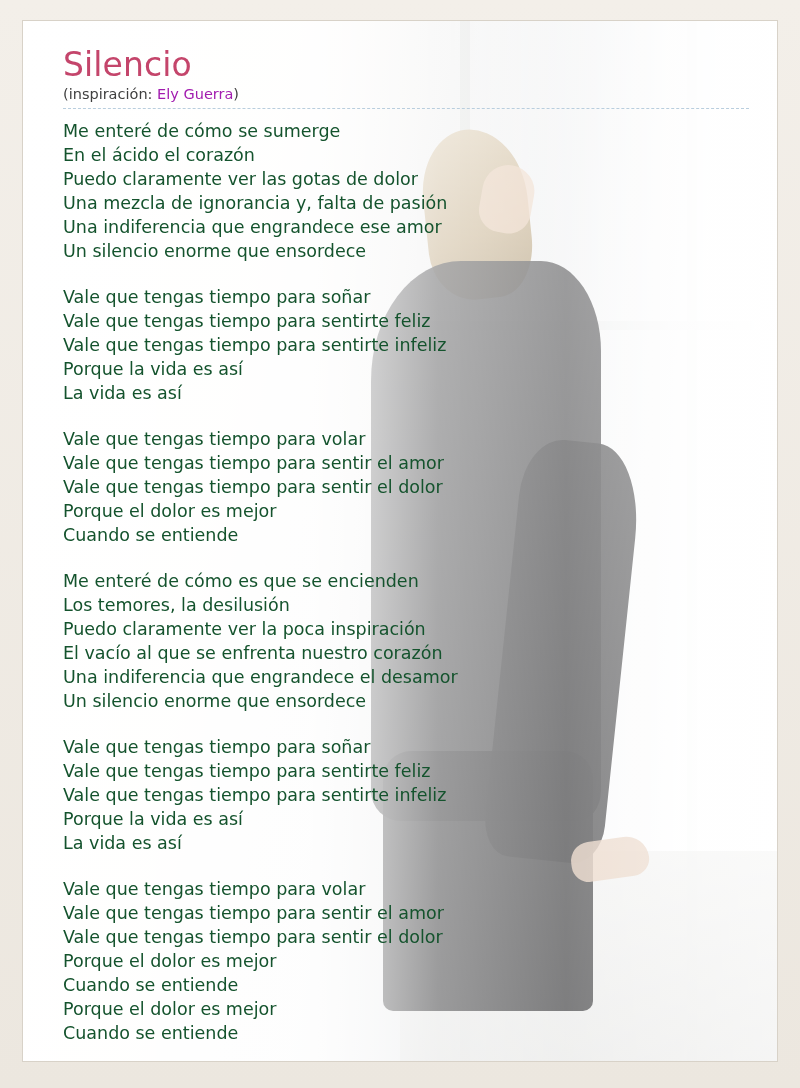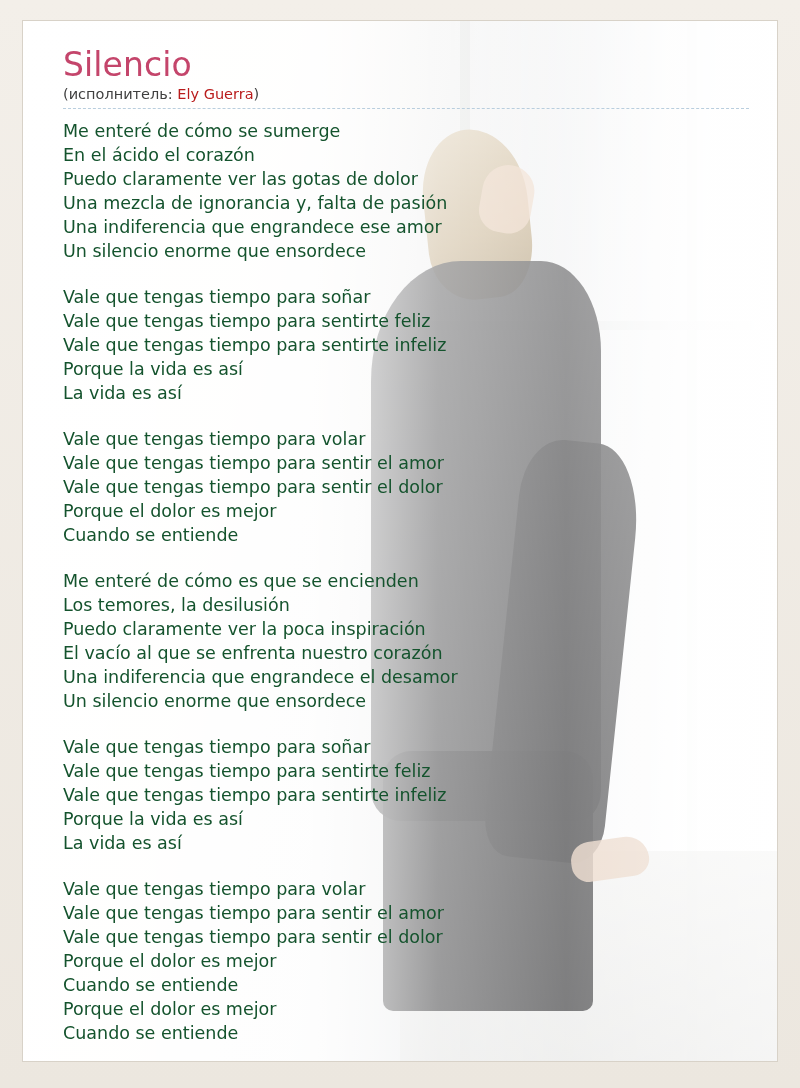--- a/index.html
+++ b/index.html
@@ -183,21 +183,21 @@
     color: #c4456b;
     font-family: "DejaVu Sans", sans-serif;
     letter-spacing: 0.1px;
   }
   .performer-line {
     margin: 0 0 6px 20px;
     font-size: 14.5px;
     color: #3f3f3f;
   }
   .performer-line a {
-    color: #b91c1c;
+    color: #a21caf;
     text-decoration: none;
   }
   .title-rule {
     margin: 0 0 10px 20px;
     border: 0;
     border-top: 1px dashed #b9cede;
     height: 0;
   }
 
   .lyrics {
@@ -237,21 +237,21 @@
         <div class="skirt"></div>
         <div class="hand"></div>
       </div>
       <div class="veil"></div>
     </div>
 
     <div class="content">
       <h1 class="song-title">Silencio</h1>
 
       <div class="performer-line">
-        <span>(исполнитель: </span><a href="#">Ely Guerra</a><span>)</span>
+        <span>(inspiración: </span><a href="#">Ely Guerra</a><span>)</span>
       </div>
 
       <hr class="title-rule">
 
       <div class="lyrics" id="lyrics-body"><div class="stanza"><span class="line">Me enteré de cómo se sumerge</span><span class="line">En el ácido el corazón</span><span class="line">Puedo claramente ver las gotas de dolor</span><span class="line">Una mezcla de ignorancia y, falta de pasión</span><span class="line">Una indiferencia que engrandece ese amor</span><span class="line">Un silencio enorme que ensordece</span></div><div class="stanza"><span class="line">Vale que tengas tiempo para soñar</span><span class="line">Vale que tengas tiempo para sentirte feliz</span><span class="line">Vale que tengas tiempo para sentirte infeliz</span><span class="line">Porque la vida es así</span><span class="line">La vida es así</span></div><div class="stanza"><span class="line">Vale que tengas tiempo para volar</span><span class="line">Vale que tengas tiempo para sentir el amor</span><span class="line">Vale que tengas tiempo para sentir el dolor</span><span class="line">Porque el dolor es mejor</span><span class="line">Cuando se entiende</span></div><div class="stanza"><span class="line">Me enteré de cómo es que se encienden</span><span class="line">Los temores, la desilusión</span><span class="line">Puedo claramente ver la poca inspiración</span><span class="line">El vacío al que se enfrenta nuestro corazón</span><span class="line">Una indiferencia que engrandece el desamor</span><span class="line">Un silencio enorme que ensordece</span></div><div class="stanza"><span class="line">Vale que tengas tiempo para soñar</span><span class="line">Vale que tengas tiempo para sentirte feliz</span><span class="line">Vale que tengas tiempo para sentirte infeliz</span><span class="line">Porque la vida es así</span><span class="line">La vida es así</span></div><div class="stanza"><span class="line">Vale que tengas tiempo para volar</span><span class="line">Vale que tengas tiempo para sentir el amor</span><span class="line">Vale que tengas tiempo para sentir el dolor</span><span class="line">Porque el dolor es mejor</span><span class="line">Cuando se entiende</span><span class="line">Porque el dolor es mejor</span><span class="line">Cuando se entiende</span></div></div>
     </div>
 
   </div>
 </div>
 

